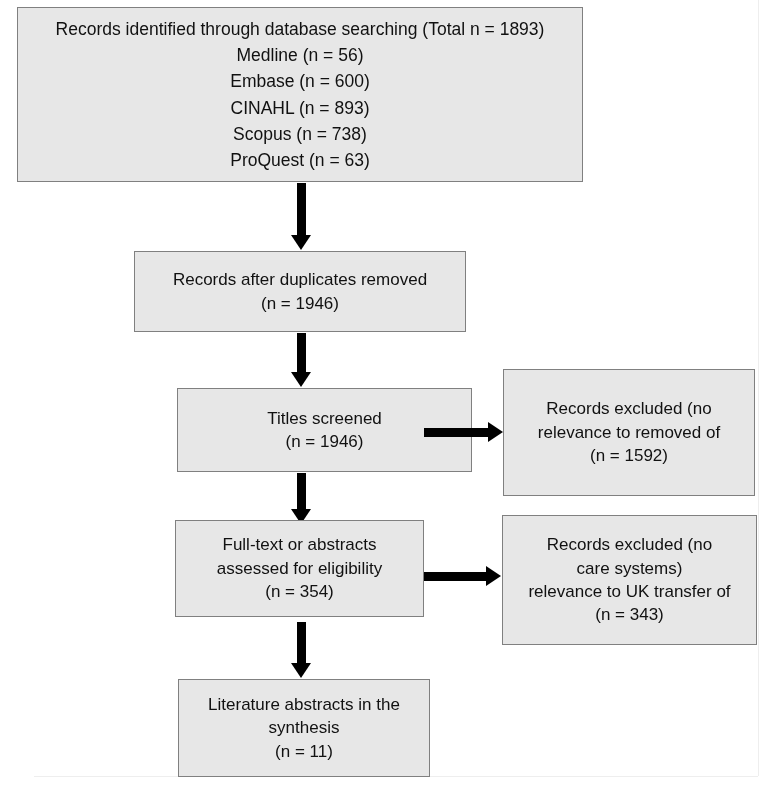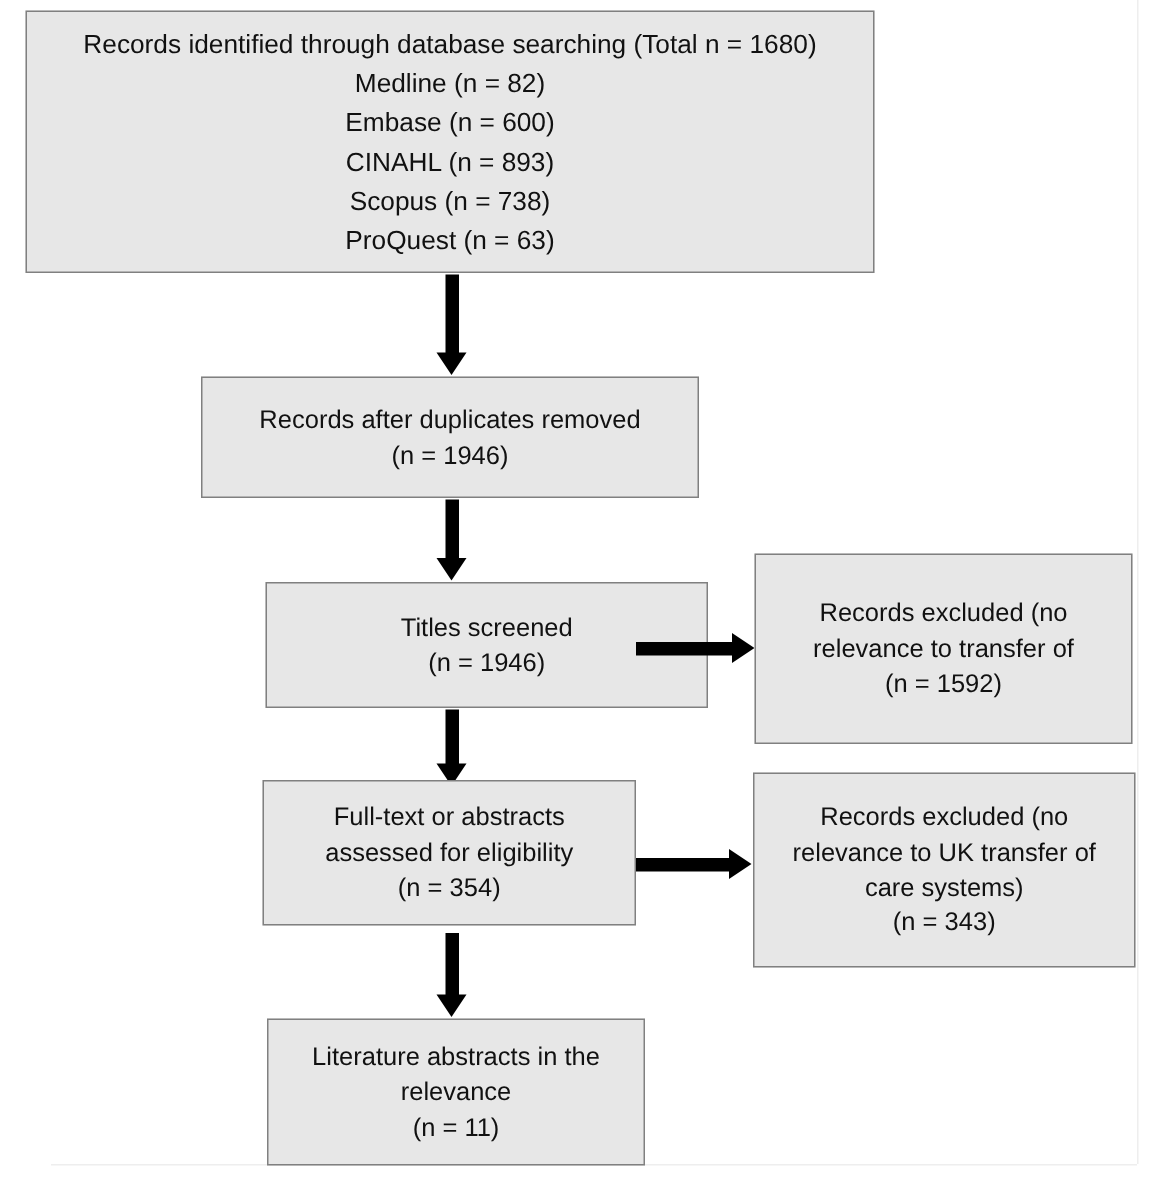--- a/index.html
+++ b/index.html
@@ -152,22 +152,22 @@
 </style>
 </head>
 <body>
 
 <div id="diagram-canvas">
 
   <div class="page-rule right"></div>
   <div class="page-rule bottom"></div>
 
   <div class="flow-box" id="box-identification">
-    <span class="line">Records identified through database searching (Total n = 1680)</span>
-    <span class="line">Medline (n = 82)</span>
+    <span class="line">Records identified through database searching (Total n = 1893)</span>
+    <span class="line">Medline (n = 56)</span>
     <span class="line">Embase (n = 600)</span>
     <span class="line">CINAHL  (n = 893)</span>
     <span class="line">Scopus (n = 738)</span>
     <span class="line">ProQuest (n = 63)</span>
   </div>
 
   <div class="arrow-v" id="arrow-1">
     <div class="shaft"></div>
     <div class="head"></div>
   </div>
@@ -187,21 +187,21 @@
     <span class="line">(n = 1946)</span>
   </div>
 
   <div class="arrow-h" id="arrow-5">
     <div class="shaft"></div>
     <div class="head"></div>
   </div>
 
   <div class="flow-box wrapped" id="box-excluded-1">
     <span class="line">Records excluded (no</span>
-    <span class="line">relevance to transfer of</span>
+    <span class="line">relevance to removed of</span>
     <span class="line">(n = 1592)</span>
   </div>
 
   <div class="arrow-v" id="arrow-3">
     <div class="shaft"></div>
     <div class="head"></div>
   </div>
 
   <div class="flow-box" id="box-fulltext">
     <span class="line">Full-text or abstracts</span>
@@ -209,29 +209,29 @@
     <span class="line">(n = 354)</span>
   </div>
 
   <div class="arrow-h" id="arrow-6">
     <div class="shaft"></div>
     <div class="head"></div>
   </div>
 
   <div class="flow-box wrapped" id="box-excluded-2">
     <span class="line">Records excluded (no</span>
+    <span class="line">care systems)</span>
     <span class="line">relevance to UK transfer of</span>
-    <span class="line">care systems)</span>
     <span class="line">(n = 343)</span>
   </div>
 
   <div class="arrow-v" id="arrow-4">
     <div class="shaft"></div>
     <div class="head"></div>
   </div>
 
   <div class="flow-box" id="box-included">
     <span class="line">Literature abstracts in the</span>
-    <span class="line">relevance</span>
+    <span class="line">synthesis</span>
     <span class="line">(n = 11)</span>
   </div>
 
 </div>
 
 </body></html>

